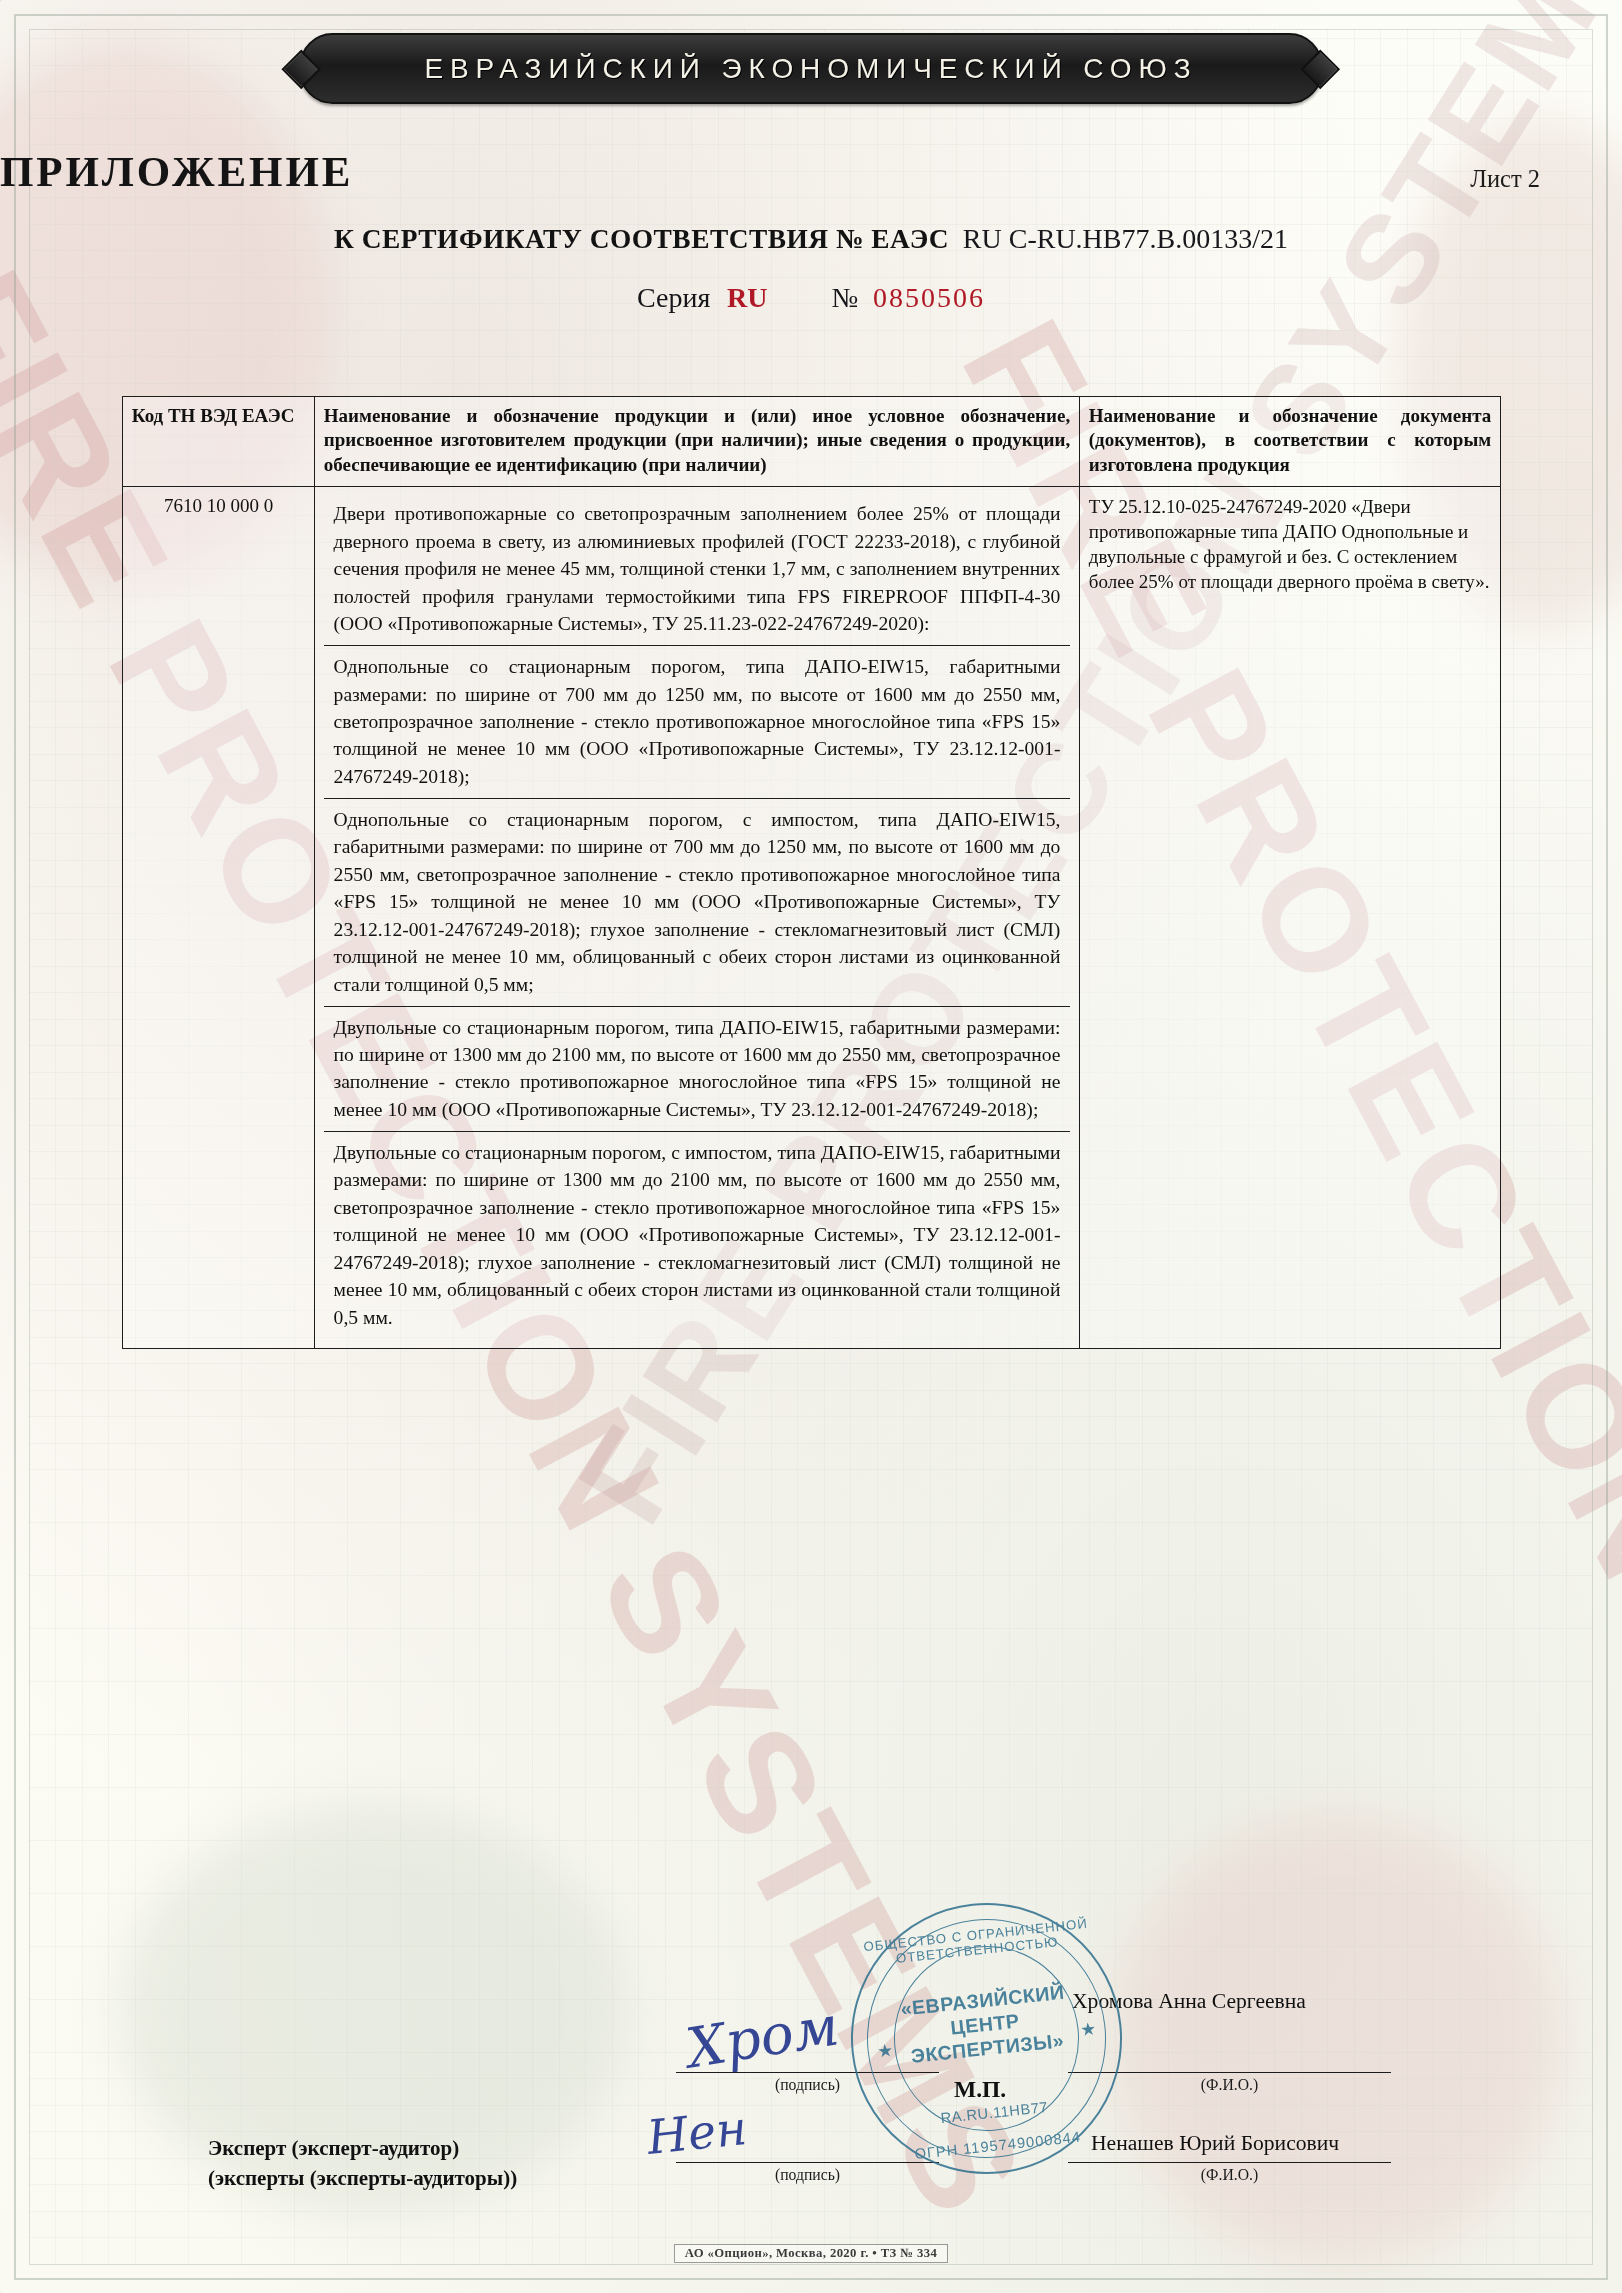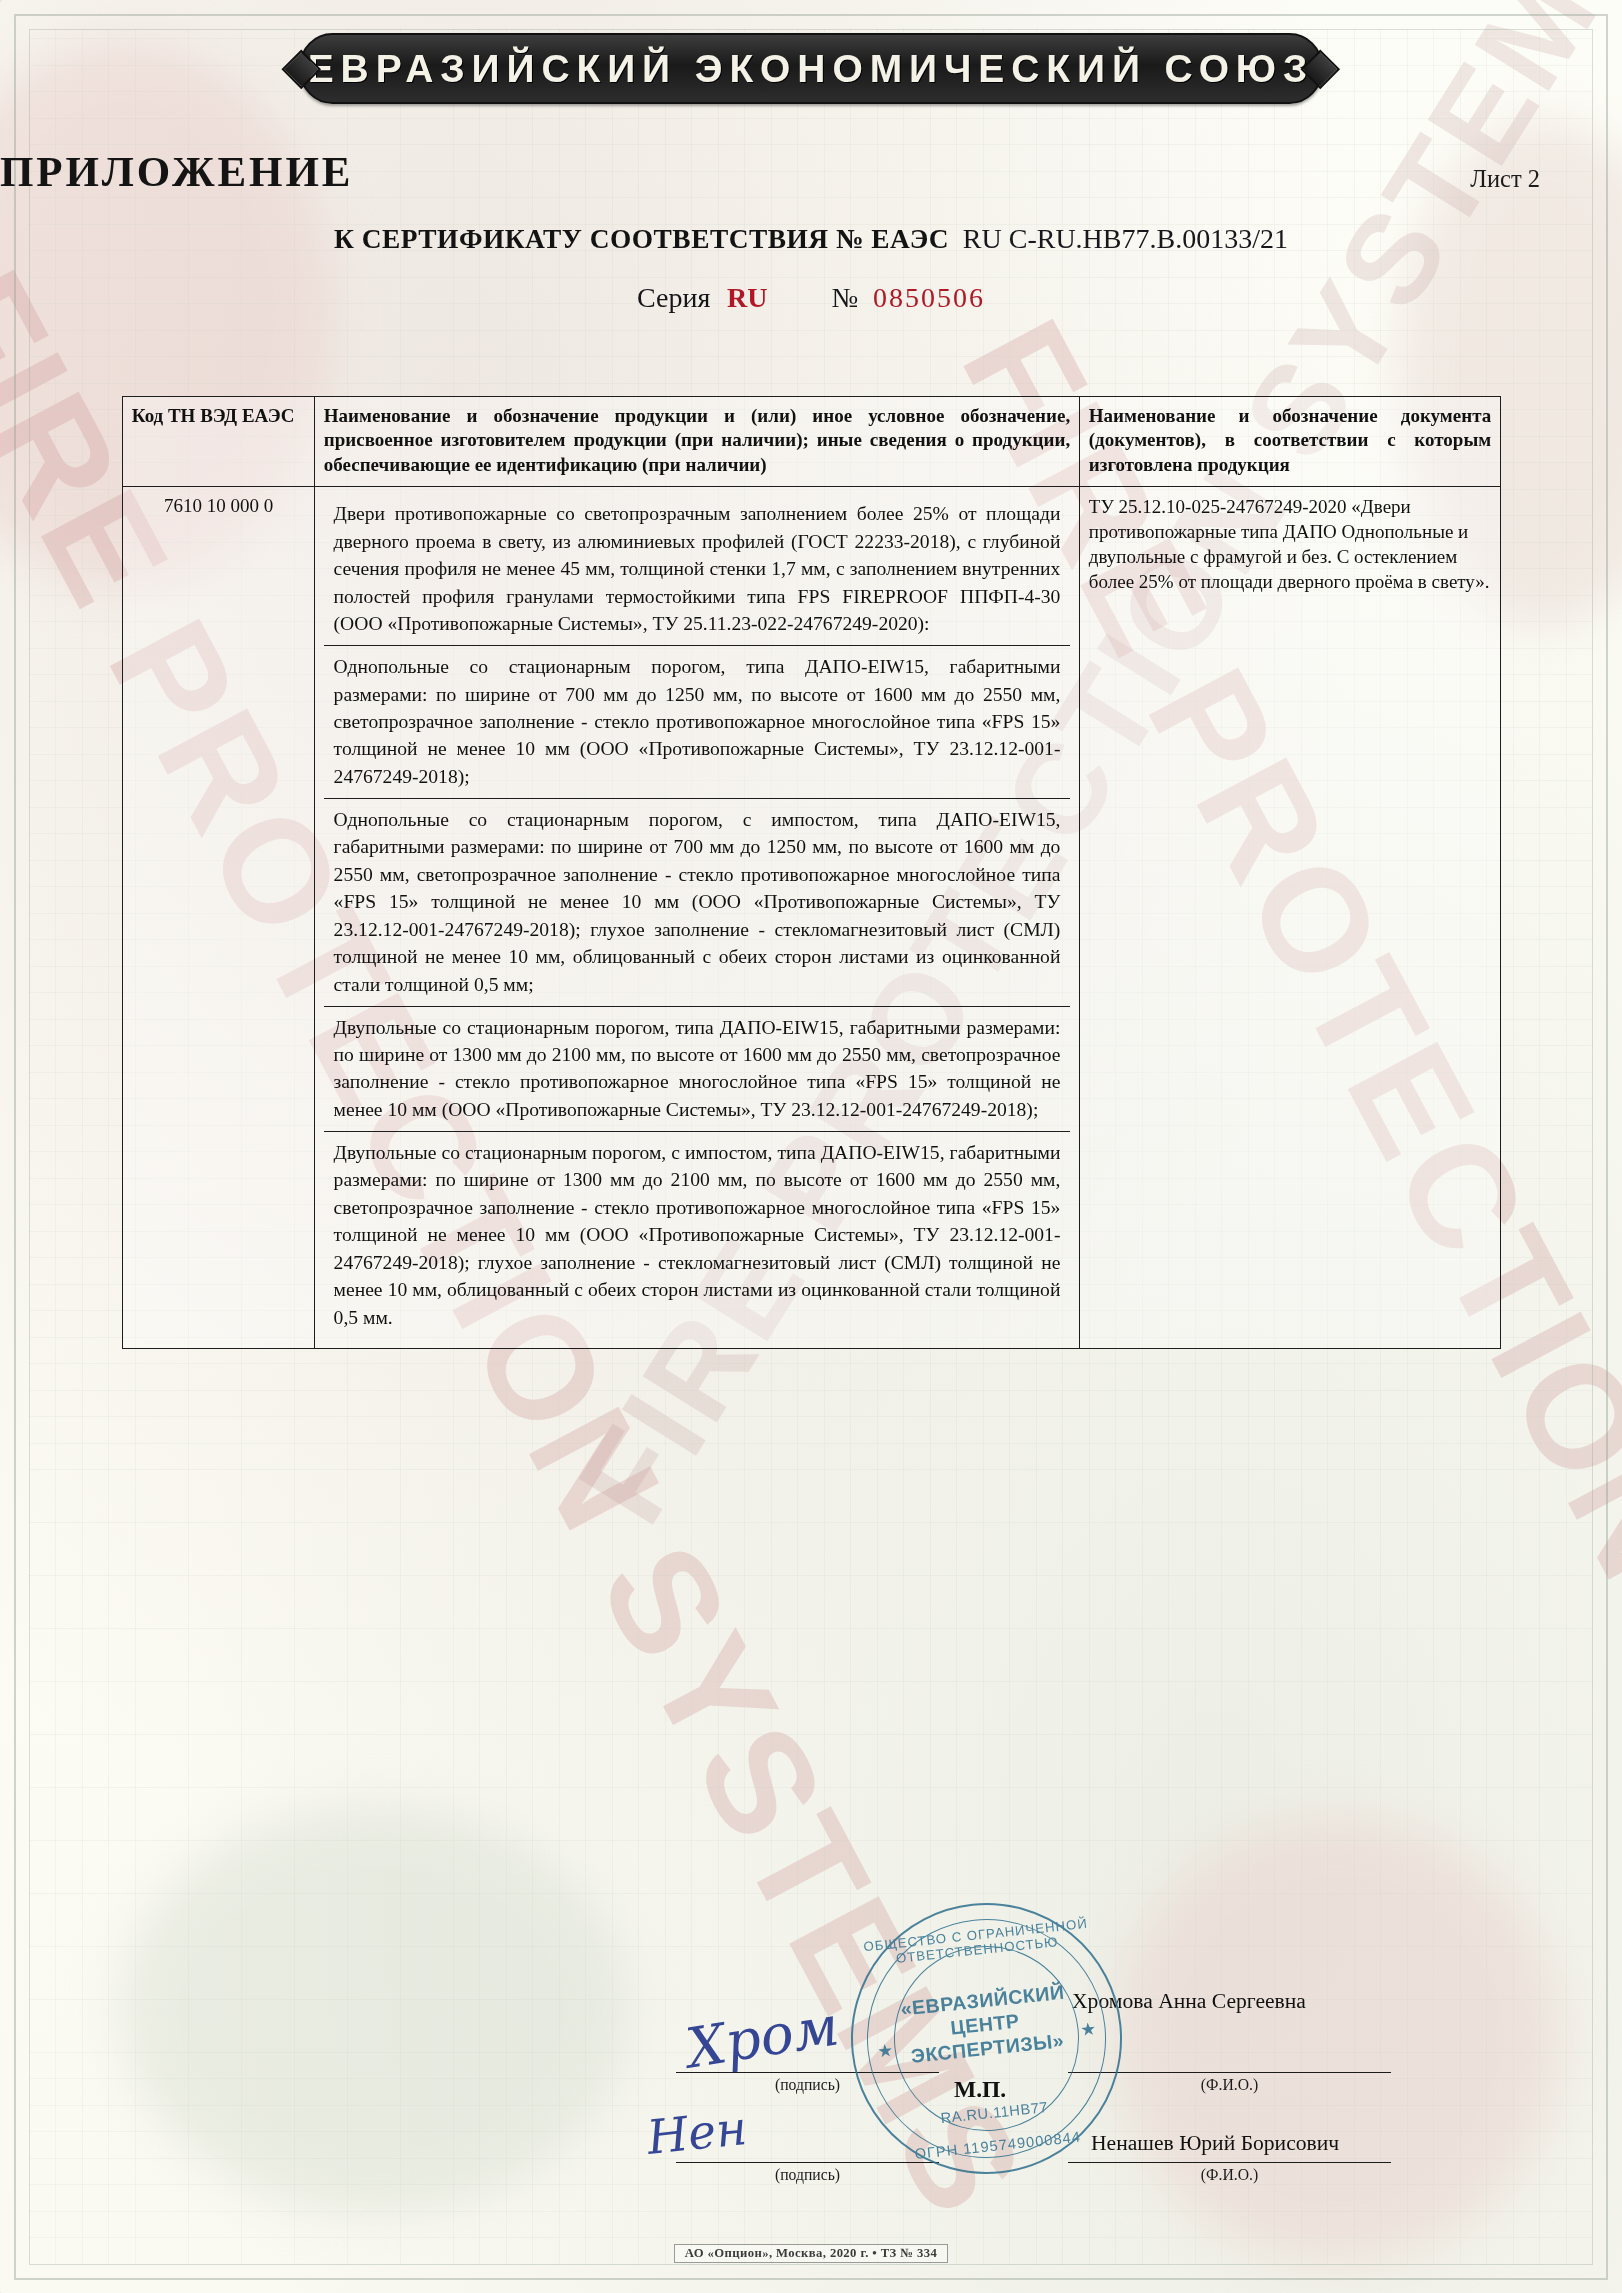--- a/index.html
+++ b/index.html
@@ -91,22 +91,22 @@
     width: 23.5px; height: 23.5px;
     transform: translateY(-50%) rotate(45deg);
     background: linear-gradient(#3d3d3d,#1a1a1a);
     border: 2px solid #111;
   }
   #ribbon::before { left: -13.7px; }
   #ribbon::after  { right: -13.7px; }
   #ribbon-text {
     color: #f4f1e6;
     font-family: "Liberation Sans", sans-serif;
-    font-weight: 700;
-    font-size: 39px;
+    font-weight: 400;
+    font-size: 28px;
     letter-spacing: 6.9px;
     text-shadow: 1px 1px 0 #000;
     white-space: nowrap;
   }
 
   
   #sheet-no {
     position: absolute;
     right: 82px;
     top: 165px;
@@ -420,20 +420,24 @@
           <div class="para">Однопольные со стационарным порогом, типа ДАПО-EIW15, габаритными размерами: по ширине от 700 мм до 1250 мм, по высоте от 1600 мм до 2550 мм, светопрозрачное заполнение - стекло противопожарное многослойное типа «FPS 15» толщиной не менее 10 мм (ООО «Противопожарные Системы», ТУ 23.12.12-001-24767249-2018);</div>
           <div class="para">Однопольные со стационарным порогом, с импостом, типа ДАПО-EIW15, габаритными размерами: по ширине от 700 мм до 1250 мм, по высоте от 1600 мм до 2550 мм, светопрозрачное заполнение - стекло противопожарное многослойное типа «FPS 15» толщиной не менее 10 мм (ООО «Противопожарные Системы», ТУ 23.12.12-001-24767249-2018); глухое заполнение - стекломагнезитовый лист (СМЛ) толщиной не менее 10 мм, облицованный с обеих сторон листами из оцинкованной стали толщиной 0,5 мм;</div>
           <div class="para">Двупольные со стационарным порогом, типа ДАПО-EIW15, габаритными размерами: по ширине от 1300 мм до 2100 мм, по высоте от 1600 мм до 2550 мм, светопрозрачное заполнение - стекло противопожарное многослойное типа «FPS 15» толщиной не менее 10 мм (ООО «Противопожарные Системы», ТУ 23.12.12-001-24767249-2018);</div>
           <div class="para">Двупольные со стационарным порогом, с импостом, типа ДАПО-EIW15, габаритными размерами: по ширине от 1300 мм до 2100 мм, по высоте от 1600 мм до 2550 мм, светопрозрачное заполнение - стекло противопожарное многослойное типа «FPS 15» толщиной не менее 10 мм (ООО «Противопожарные Системы», ТУ 23.12.12-001-24767249-2018); глухое заполнение - стекломагнезитовый лист (СМЛ) толщиной не менее 10 мм, облицованный с обеих сторон листами из оцинкованной стали толщиной 0,5 мм.</div>
         </td>
         <td class="doc-cell">ТУ 25.12.10-025-24767249-2020 «Двери противопожарные типа ДАПО Однопольные и двупольные с фрамугой и без. С остеклением более 25% от площади дверного проёма в свету».</td>
       </tr>
     </tbody>
   </table>
 
+  <div class="sig-label" id="sig-l2">
+    <span>Эксперт (эксперт-аудитор)</span><br>
+    <span>(эксперты (эксперты-аудиторы))</span>
+  </div>
 
   <div class="sig-line" id="line-sign-1"></div>
   <div class="sig-line" id="line-sign-2"></div>
   <div class="sig-line" id="line-fio-1"></div>
   <div class="sig-line" id="line-fio-2"></div>
 
   <div class="sub-cap" id="cap-sign-1">(подпись)</div>
   <div class="sub-cap" id="cap-sign-2">(подпись)</div>
   <div class="sub-cap fio" id="cap-fio-1">(Ф.И.О.)</div>
   <div class="sub-cap fio" id="cap-fio-2">(Ф.И.О.)</div>

